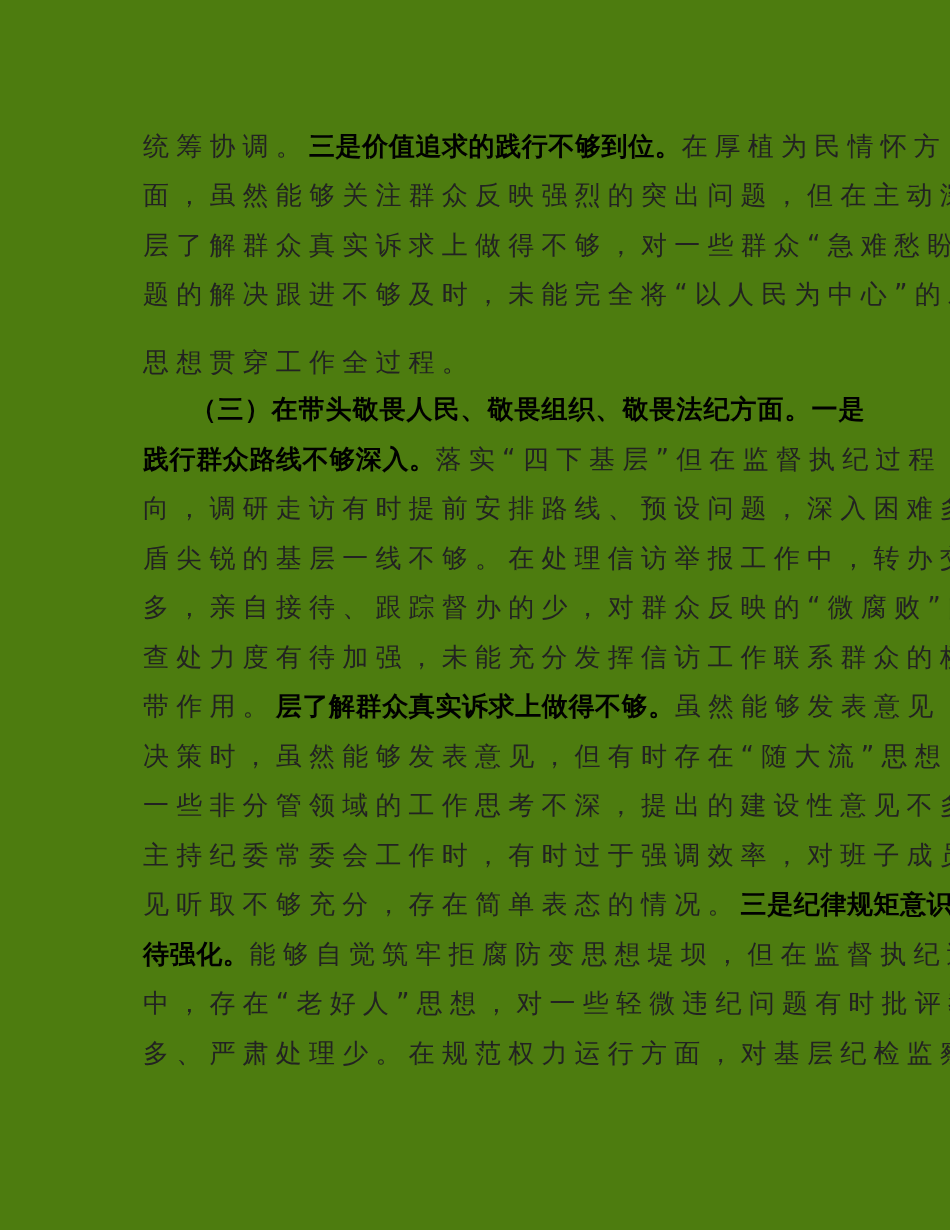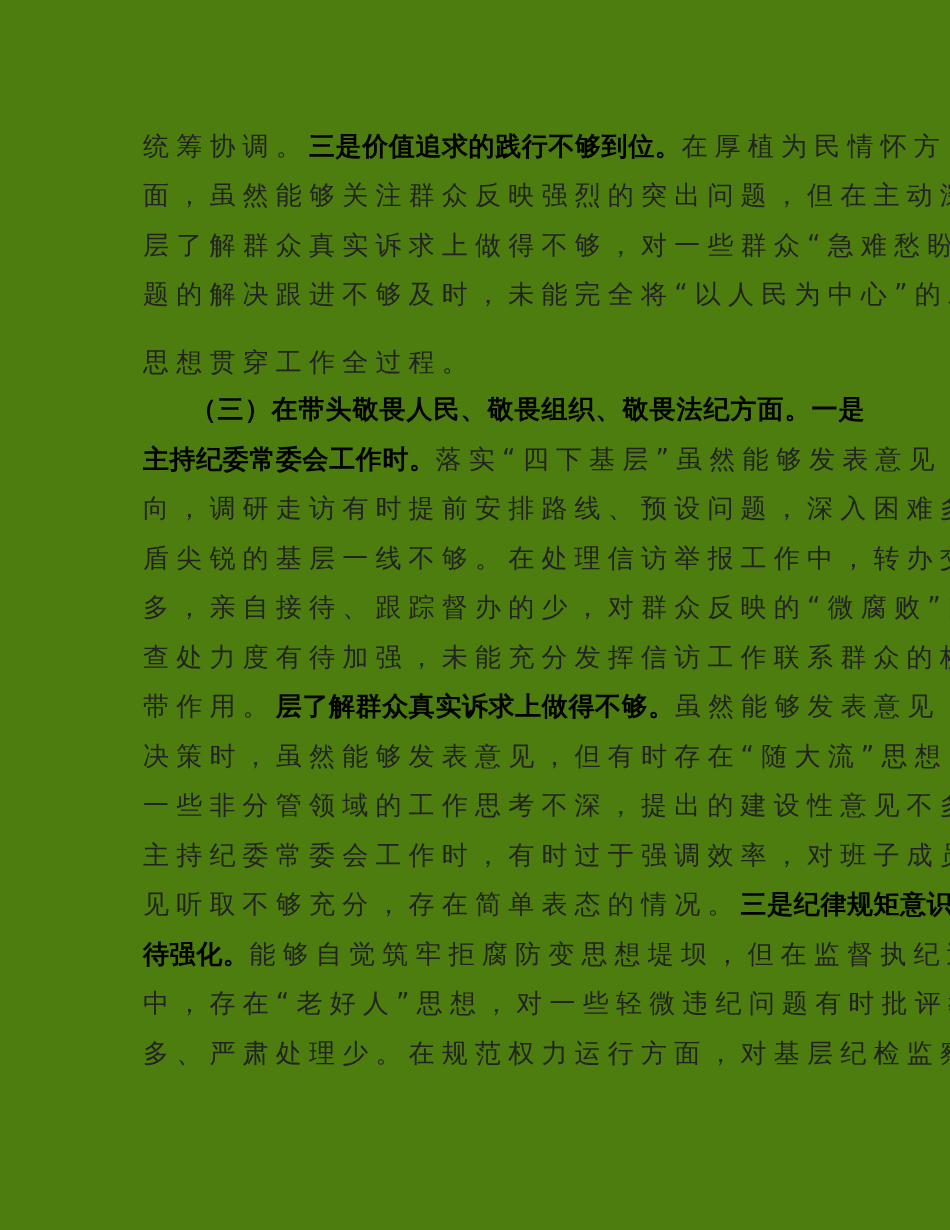--- a/index.html
+++ b/index.html
@@ -43,21 +43,21 @@
     <div class="line" style="top:342px">
       <span>思想贯穿工作全过程。</span>
     </div>
   </div>
 
   <div>
     <div class="line indent" style="top:389px">
       <span class="b" style="letter-spacing:1px">（三）在带头敬畏人民、敬畏组织、敬畏法纪方面。一是</span>
     </div>
     <div class="line" style="top:439px">
-      <span class="b">主持纪委常委会工作时。</span><span>落实“四下基层”虽然能够发表意见</span>
+      <span class="b">践行群众路线不够深入。</span><span>落实“四下基层”但在监督执纪过程</span>
     </div>
     <div class="line" style="top:488px">
       <span>向，调研走访有时提前安排路线、预设问题，深入困难多、矛</span>
     </div>
     <div class="line" style="top:538px">
       <span>盾尖锐的基层一线不够。在处理信访举报工作中，转办交办的</span>
     </div>
     <div class="line" style="top:587px">
       <span>多，亲自接待、跟踪督办的少，对群众反映的“微腐败”问题</span>
     </div>

